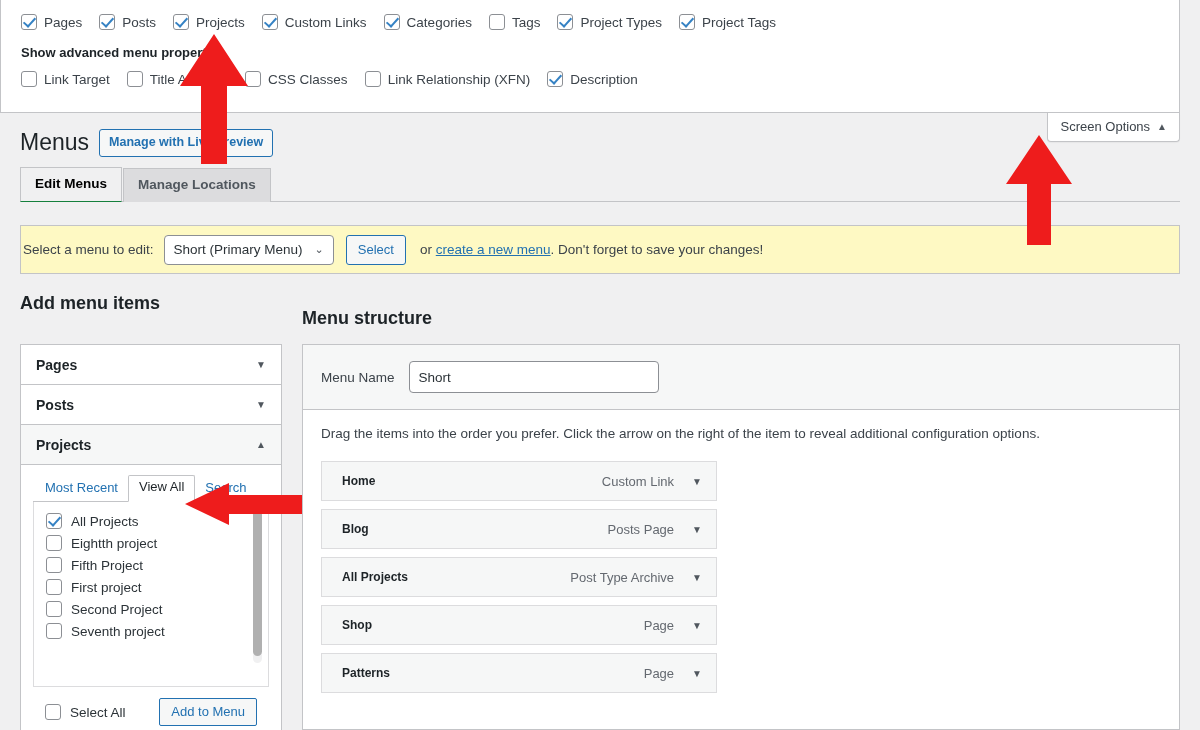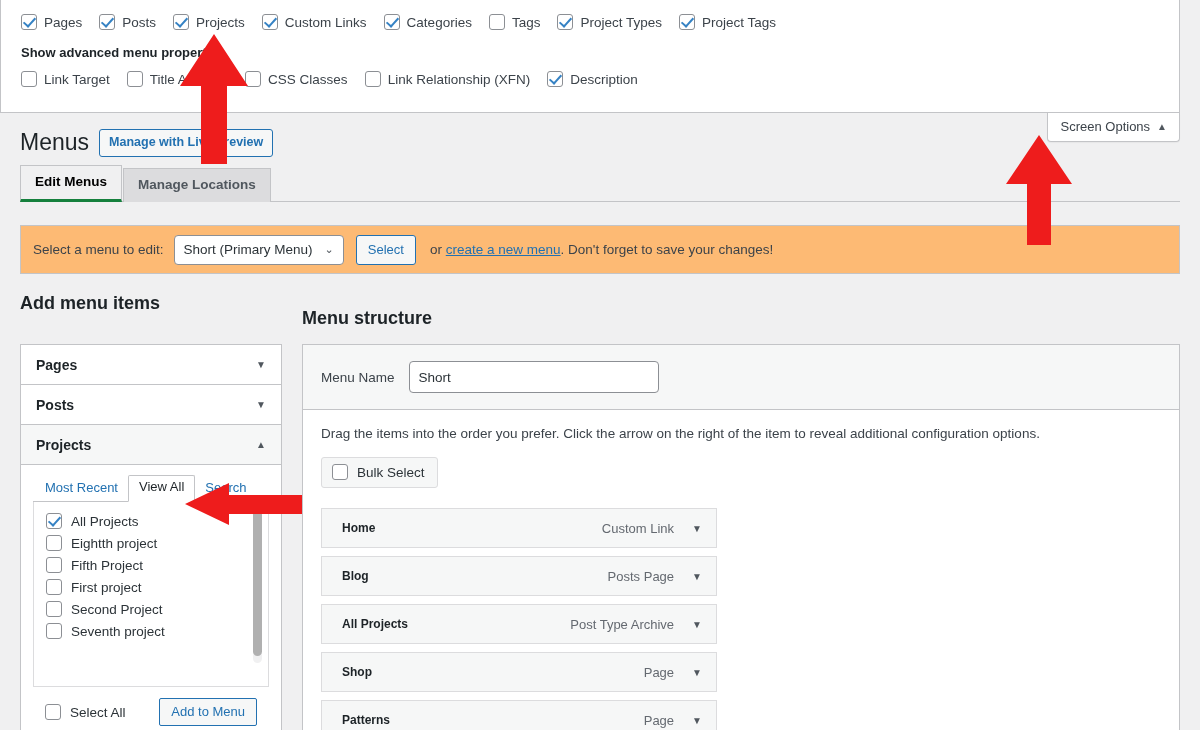--- a/index.html
+++ b/index.html
@@ -87,21 +87,21 @@
     border-bottom: none;
     padding: 6px 14px 7px 14px;
     line-height: 1.5;
     margin-right: 1px;
     position: relative;
     top: 1px;
   }
   .nav-tab.active {
     background: #f0f0f1;
     color: #000;
-    border-bottom: 3px solid #15803d;
+    border-bottom: 1px solid #15803d;
   }
 
   
   .screen-options-btn {
     position: absolute;
     right: 20px; top: 113px;
     background: #fff;
     border: 1px solid #c3c4c7;
     border-top: none;
     border-radius: 0 0 4px 4px;
@@ -110,24 +110,24 @@
     color: #3c434a;
     display: flex; align-items: center; gap: 7px;
     box-shadow: 0 1px 1px rgba(0,0,0,.04);
   }
   .caret-up { font-size: 10px; color: #50575e; }
 
   
   .select-bar {
     position: absolute; left: 20px; top: 225px;
     width: 1160px; height: 49px;
-    background: #fdba74;
+    background: #fef9c3;
     border: 1px solid #c3c4c7;
     display: flex; align-items: center;
-    padding: 0 12px;
+    padding: 0 2px;
     font-size: 13.5px;
   }
   .select-bar .lead { margin-right: 10px; color: #3c434a; }
   .menu-select {
     border: 1px solid #8c8f94;
     border-radius: 4px;
     background: #fff;
     height: 30px;
     min-width: 155px;
     display: flex; align-items: center; justify-content: space-between;
@@ -456,24 +456,20 @@
 
   <div class="structure-panel">
     <div class="menu-name-row">
       <span class="menu-name-label">Menu Name</span>
       <span class="menu-name-input">Short</span>
     </div>
 
     <div class="structure-body">
       <div class="drag-hint">Drag the items into the order you prefer. Click the arrow on the right of the item to reveal additional configuration options.</div>
 
-      <span class="bulk-select">
-        <span class="cbx"></span>
-        <span class="lbl">Bulk Select</span>
-      </span>
 
       <div class="menu-items">
         <div class="menu-item-row">
           <span class="title">Home</span>
           <span class="right">
             <span class="type">Custom Link</span>
             <span class="caret">▼</span>
           </span>
         </div>
         <div class="menu-item-row">

